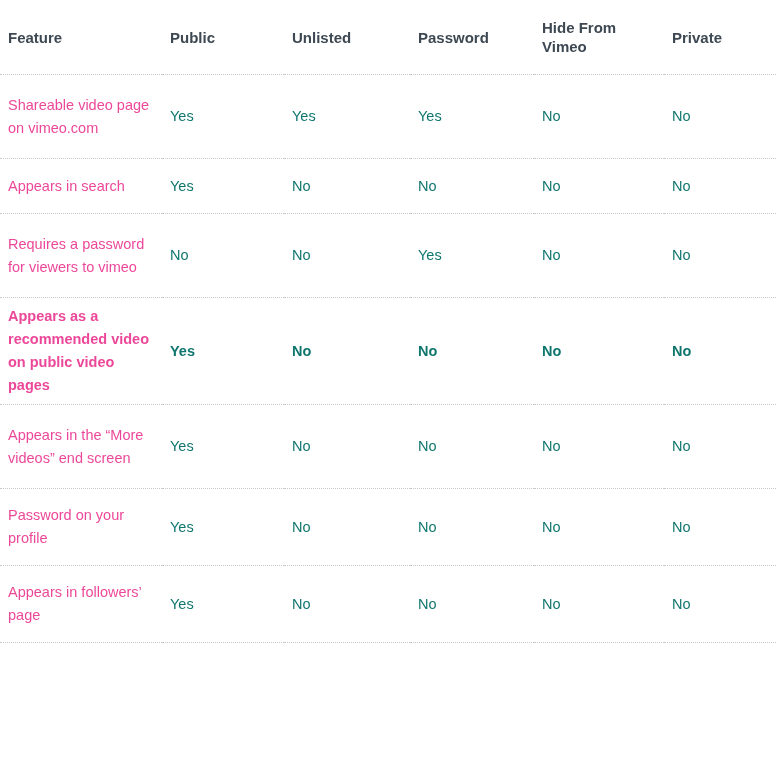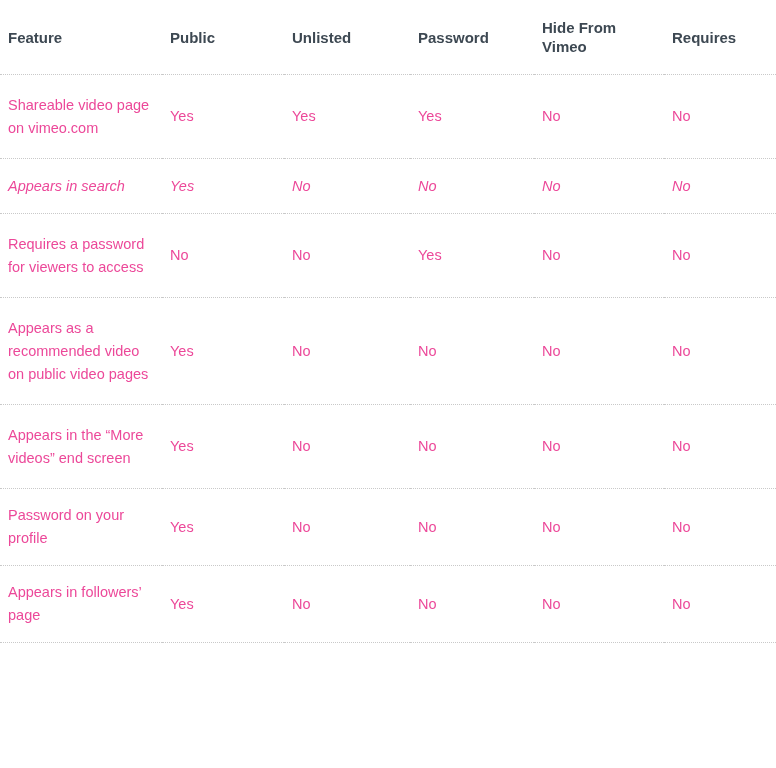--- a/index.html
+++ b/index.html
@@ -39,33 +39,33 @@
     padding: 0 10px 0 8px;
     height: 74px;
     border-bottom: 1px dotted #c9c9c9;
   }
 
   .comparison-table td {
     text-align: left;
     vertical-align: middle;
     font-size: 14.5px;
     font-weight: normal;
-    color: #ec4899;
+    color: #0f766e;
     line-height: 23px;
     padding: 0 10px 0 8px;
     border-bottom: 1px dotted #c9c9c9;
   }
 
   .comparison-table td.feature-cell {
     color: #ec4899;
   }
 
   .comparison-table tr.h3 td { height: 83px; }
-  .comparison-table tr.h1 td { height: 54px; font-style: italic; }
-  .comparison-table tr.h4 td { height: 106px; }
+  .comparison-table tr.h1 td { height: 54px; }
+  .comparison-table tr.h4 td { height: 106px; font-weight: bold; }
   .comparison-table tr.h2 td { height: 76px; }
 </style>
 </head>
 <body>
 
 <table class="comparison-table">
   <colgroup>
     <col class="col-feature">
     <col class="col-c1">
     <col class="col-c2">
@@ -73,42 +73,42 @@
     <col class="col-c4">
     <col class="col-c5">
   </colgroup>
   <thead>
     <tr>
       <th>Feature</th>
       <th>Public</th>
       <th>Unlisted</th>
       <th>Password</th>
       <th>Hide From Vimeo</th>
-      <th>Requires</th>
+      <th>Private</th>
     </tr>
   </thead>
   <tbody>
     <tr class="h3">
       <td class="feature-cell">Shareable video page on vimeo.com</td>
       <td>Yes</td>
       <td>Yes</td>
       <td>Yes</td>
       <td>No</td>
       <td>No</td>
     </tr>
     <tr class="h1">
       <td class="feature-cell">Appears in search</td>
       <td>Yes</td>
       <td>No</td>
       <td>No</td>
       <td>No</td>
       <td>No</td>
     </tr>
     <tr class="h3">
-      <td class="feature-cell">Requires a password for viewers to access</td>
+      <td class="feature-cell">Requires a password for viewers to vimeo</td>
       <td>No</td>
       <td>No</td>
       <td>Yes</td>
       <td>No</td>
       <td>No</td>
     </tr>
     <tr class="h4">
       <td class="feature-cell">Appears as a recommended video on public video pages</td>
       <td>Yes</td>
       <td>No</td>

